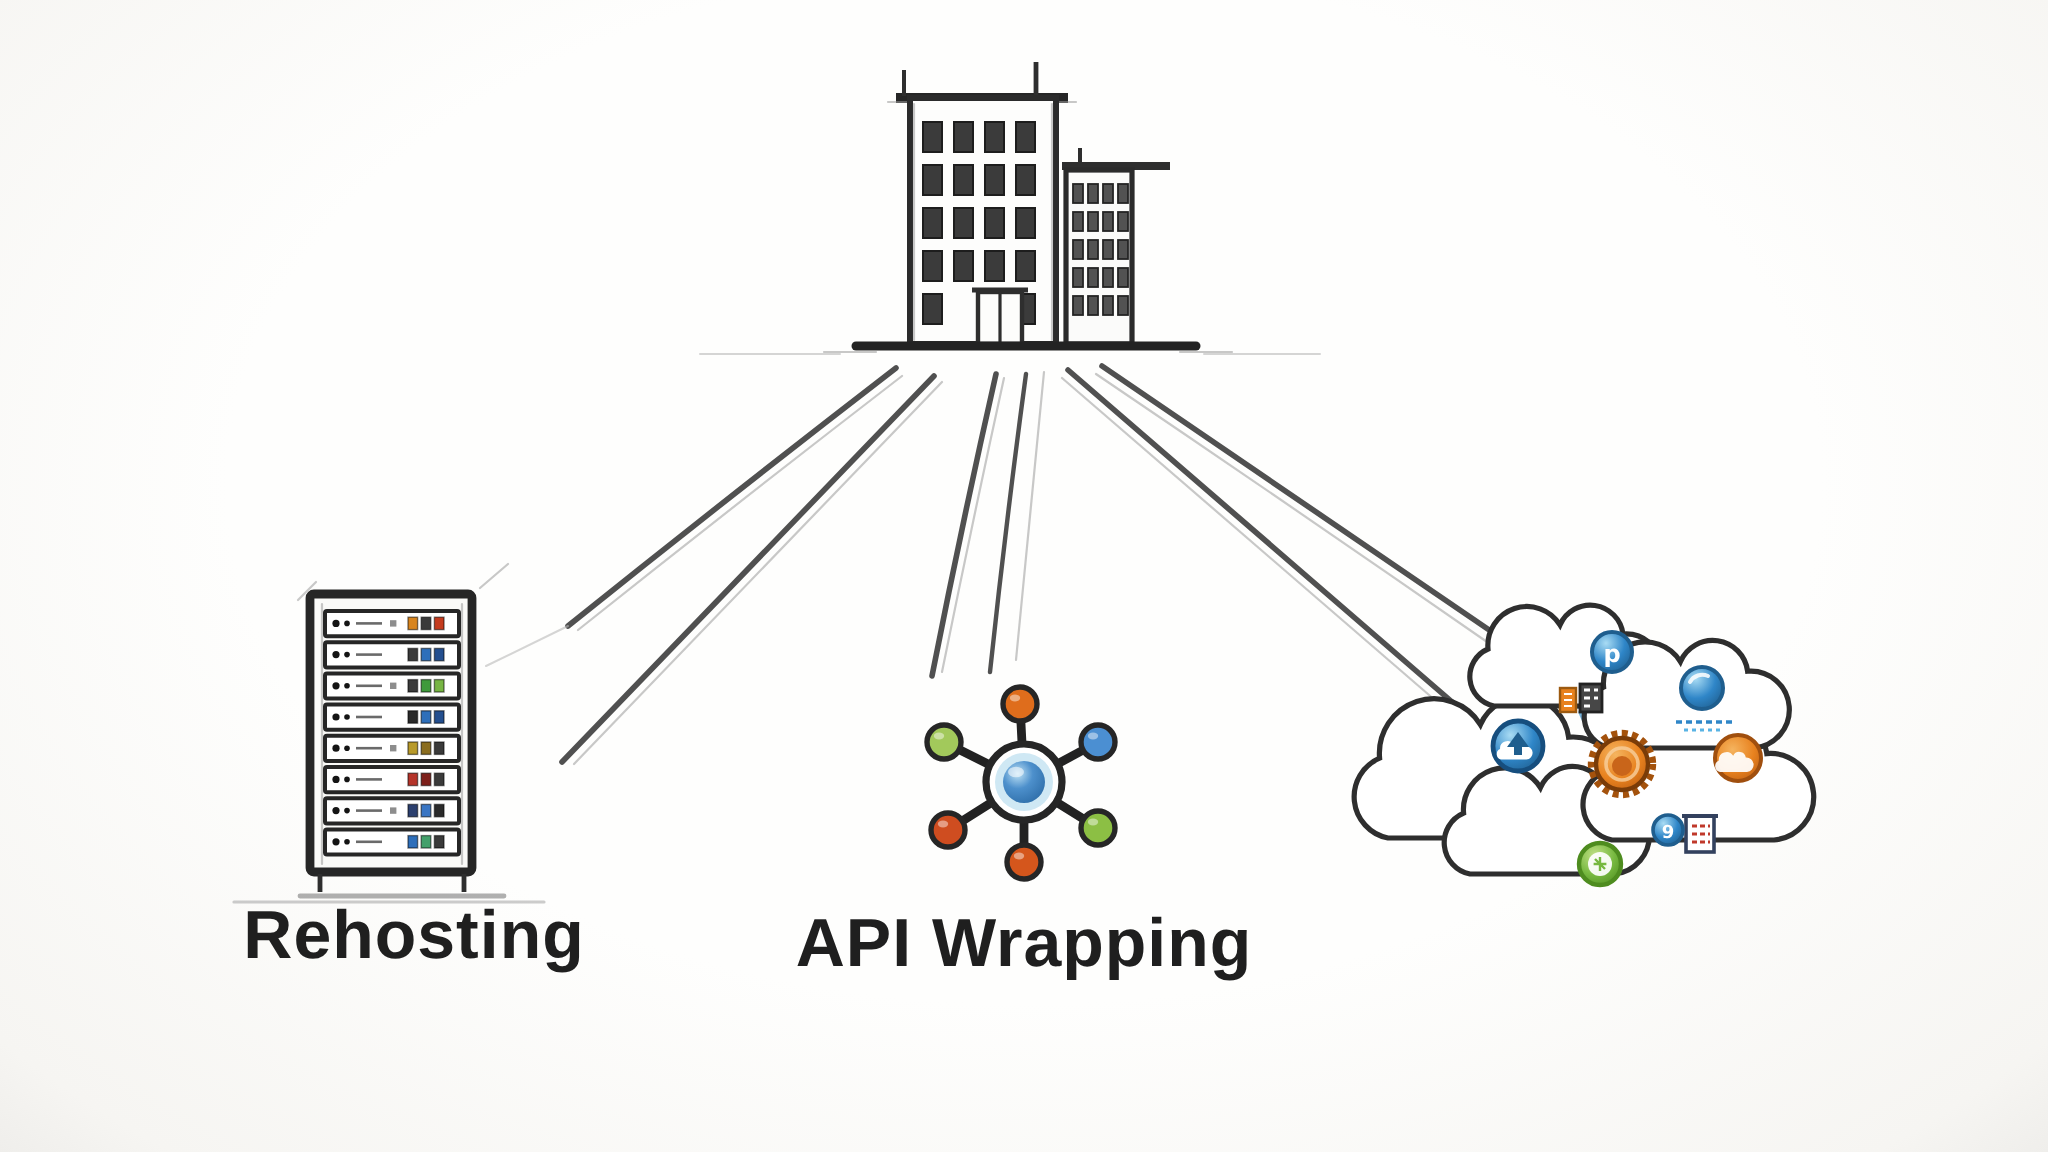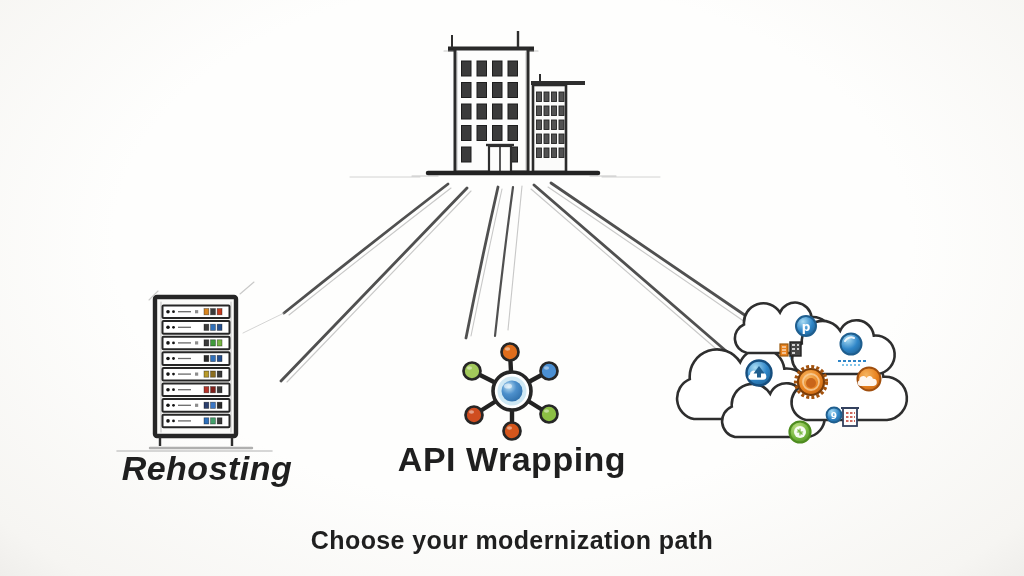--- a/index.html
+++ b/index.html
@@ -347,17 +347,16 @@
 
     <g>
       <circle cx="811" cy="382" r="15.5" fill="none" stroke="#a4520c" stroke-width="3.2" stroke-dasharray="3 2.2"></circle>
       <circle cx="811" cy="382" r="13" fill="url(#orangeGrad)" stroke="#7a3c08" stroke-width="2.2"></circle>
       <circle cx="811" cy="382" r="8" fill="none" stroke="#f8cf9e" stroke-width="1.8" opacity=".8"></circle>
       <circle cx="811" cy="383" r="5" fill="#c9651a"></circle>
     </g>
   </g>
 </svg>
 
-<div class="opt-label" style="left:207px; top:449px;font-style:italic;">Rehosting</div>
-<div class="opt-label" style="left:512px; top:440px;">API Wrapping</div>
-<div class="caption" style="left:512px; top:526px;">Choose your modernization path</div>
+<div class="opt-label" style="left:207px; top:449px;">Rehosting</div>
+<div class="opt-label" style="left:512px; top:453px;">API Wrapping</div>
 
 </div>
 
 </body></html>

